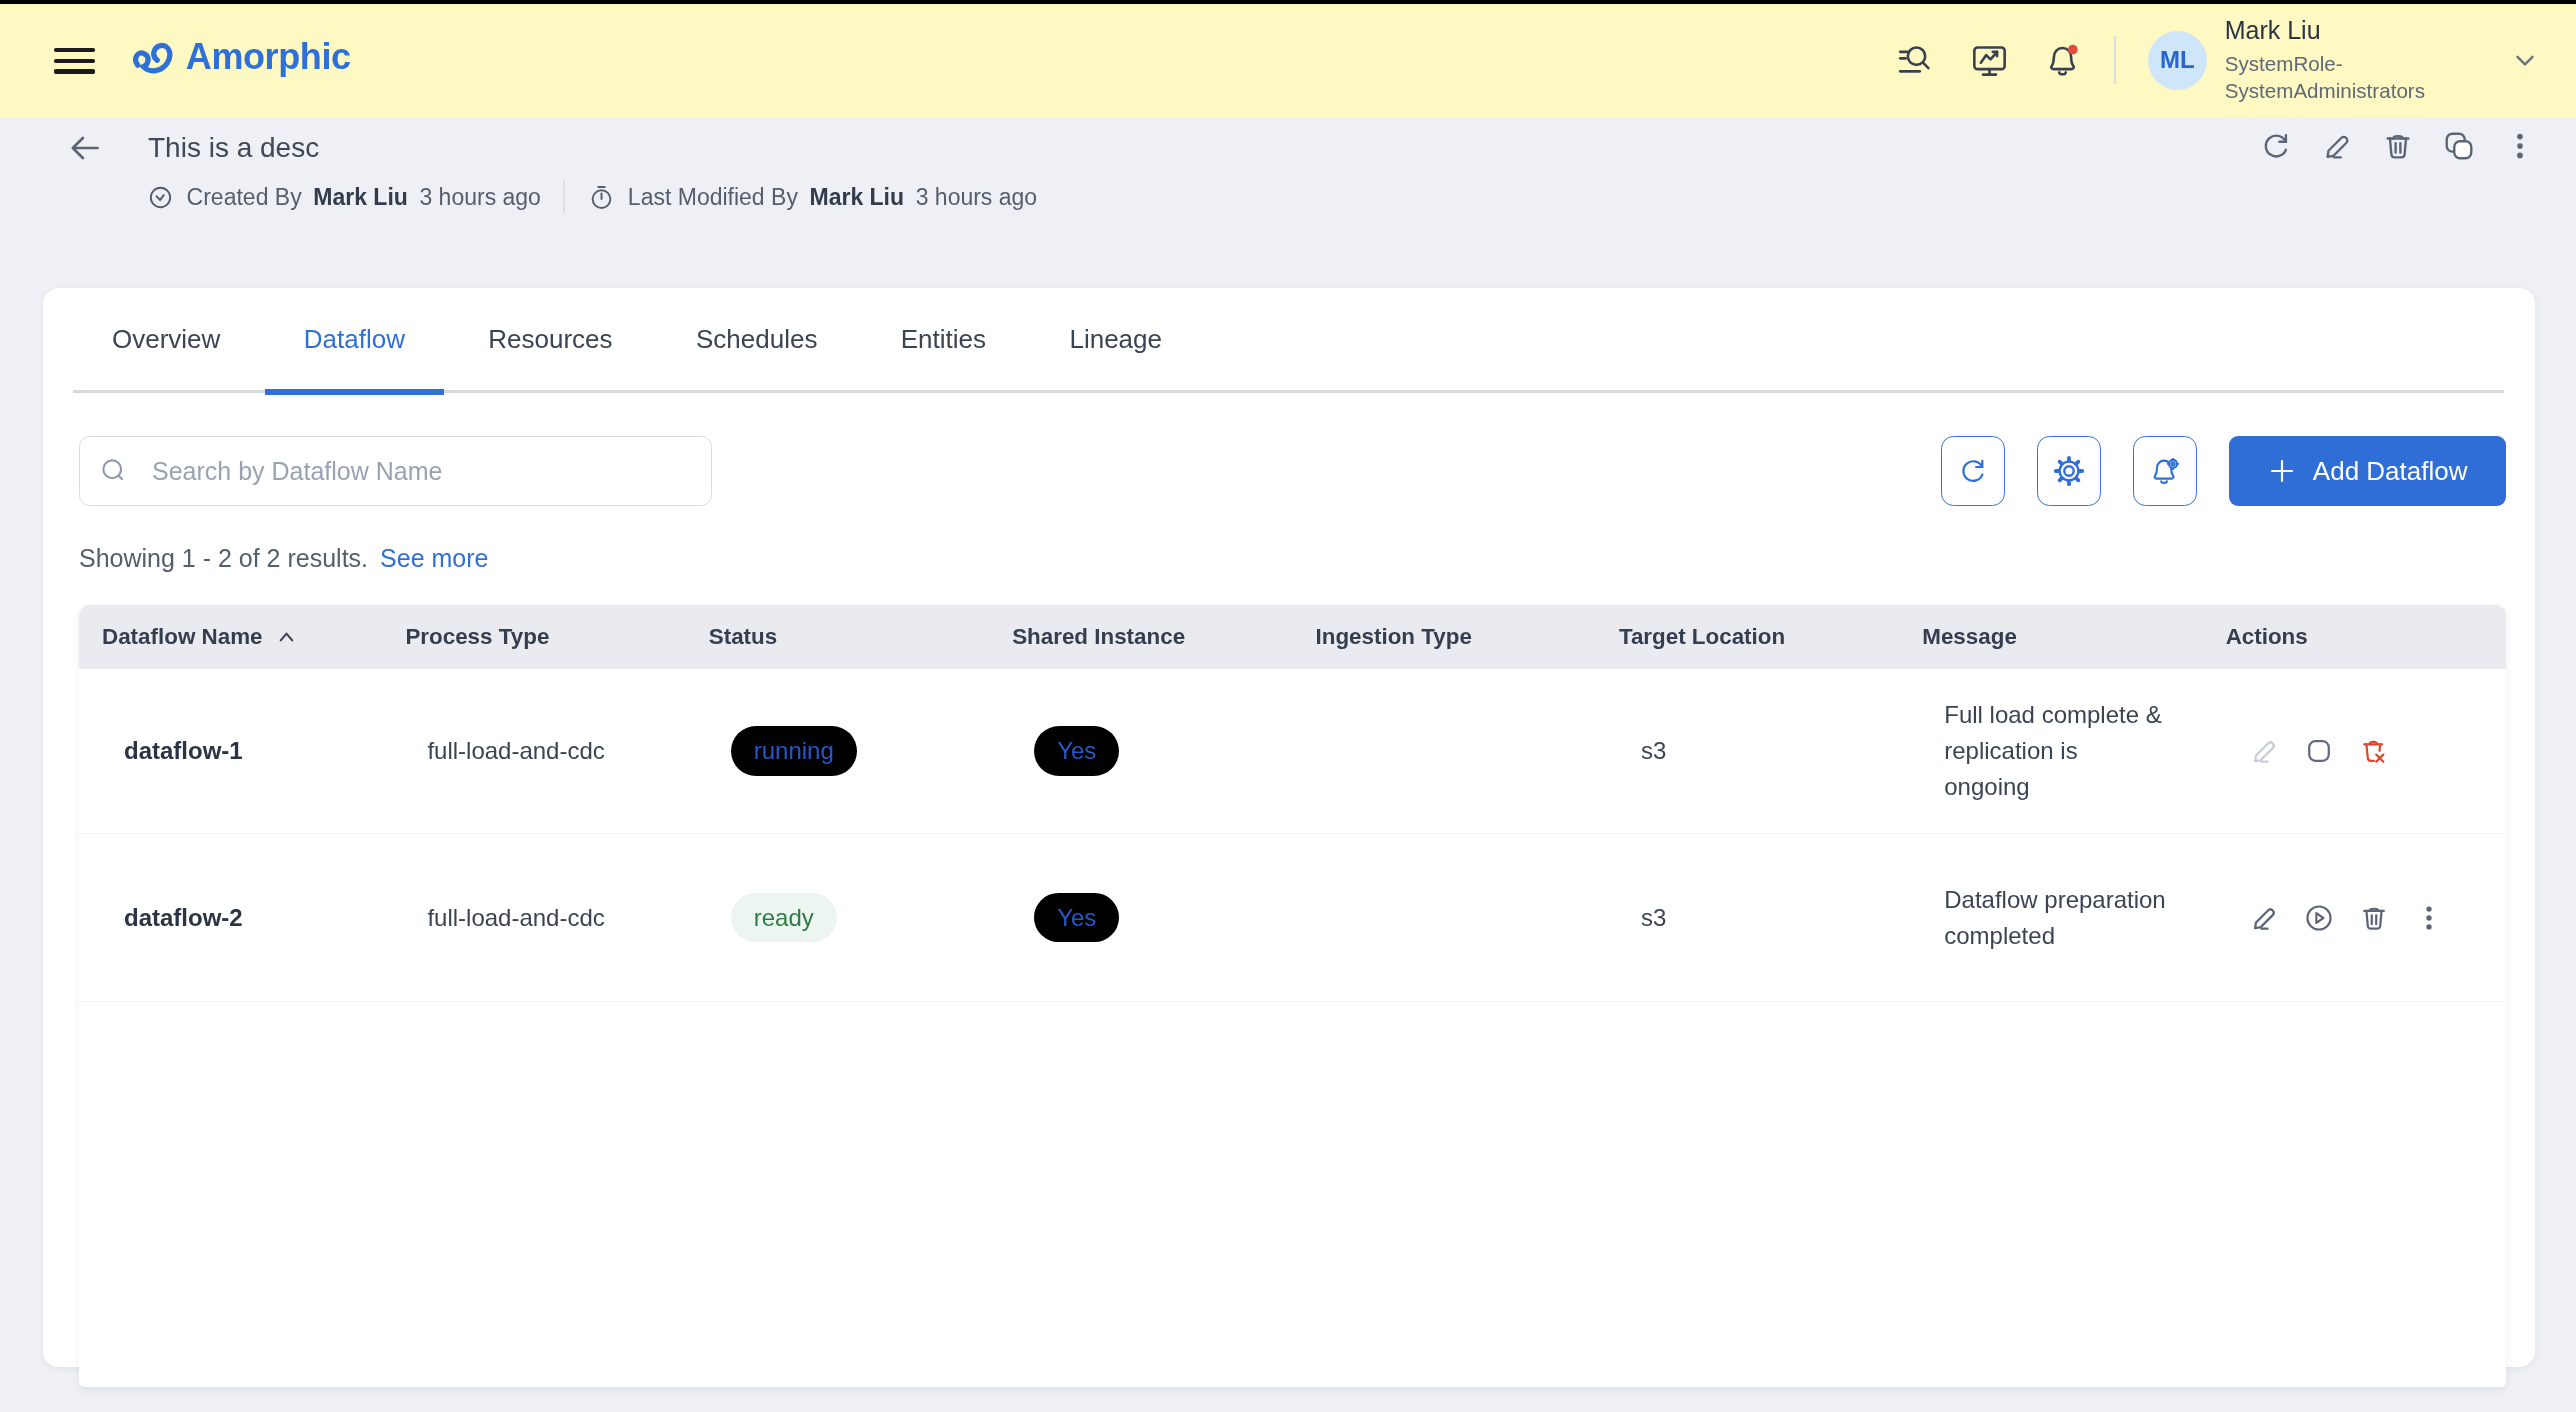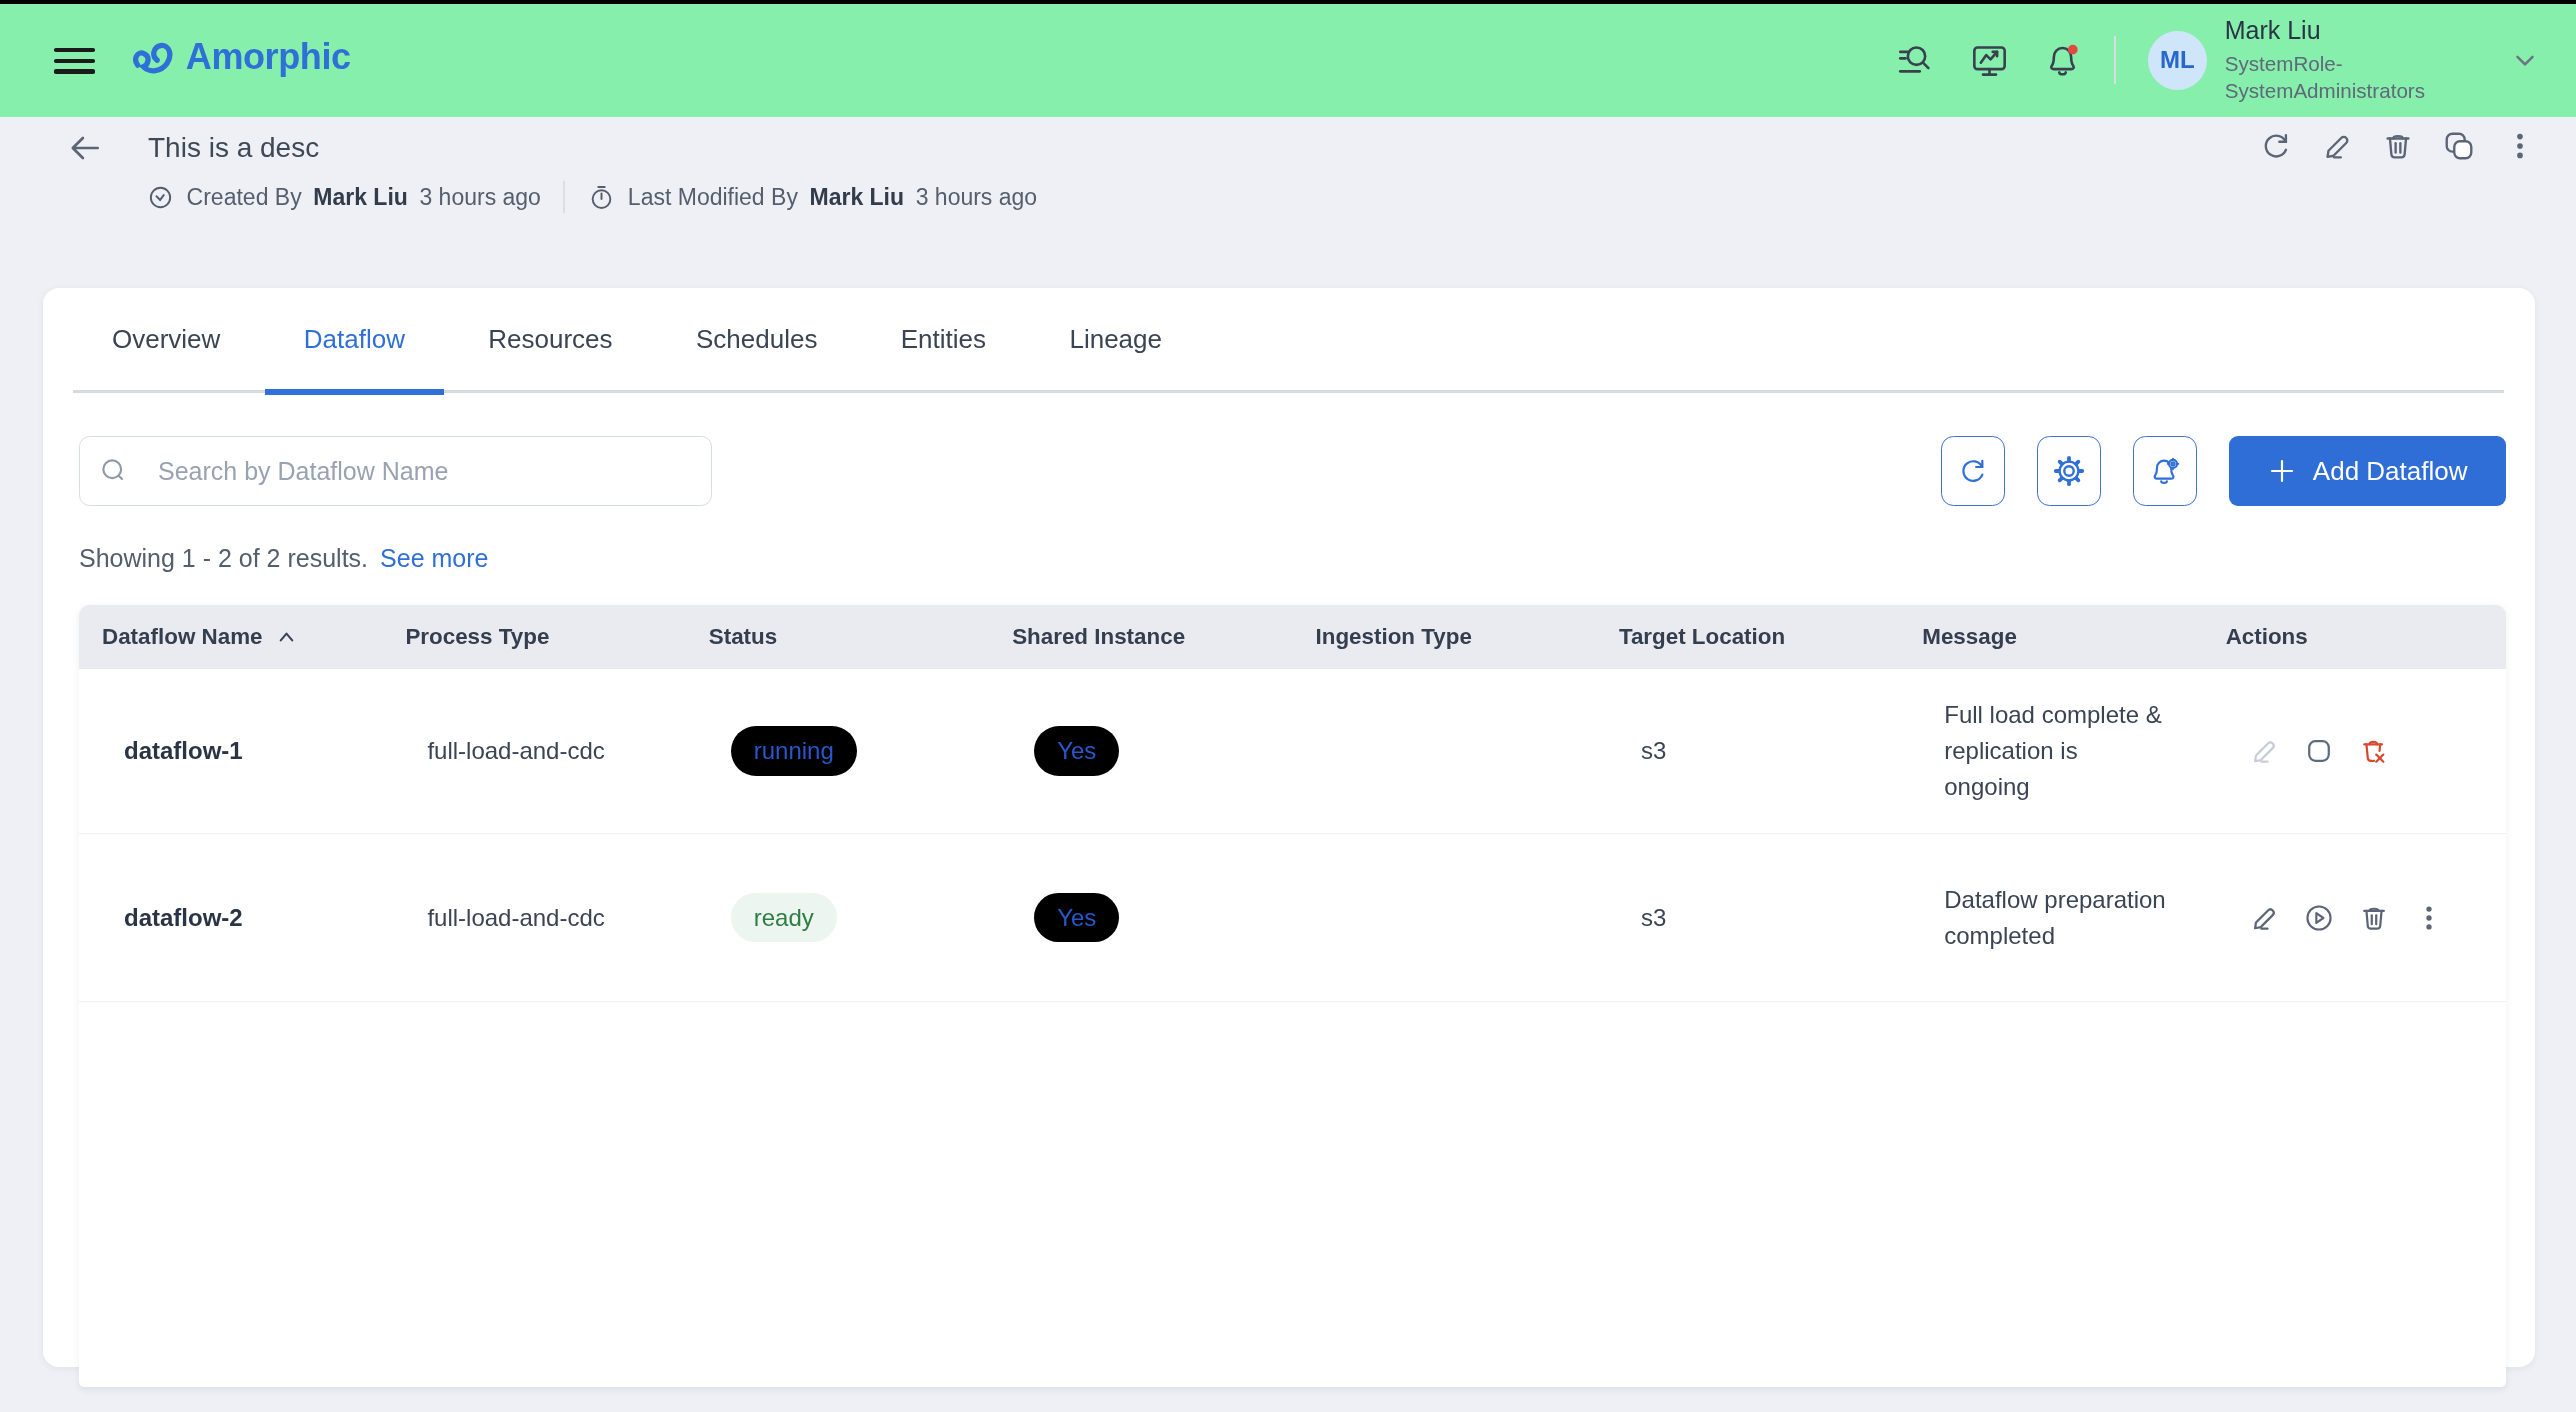--- a/index.html
+++ b/index.html
@@ -9,21 +9,21 @@
     background:#eef0f5;
     font-family:"Liberation Sans","DejaVu Sans",sans-serif;
     color:#3b4453;
   }
   svg { display:block; }
 
   
   .topstrip { position:absolute; left:0; top:0; width:100%; height:3.6px; background:#000; }
 
   
-  .appbar { position:absolute; left:0; top:3.6px; width:100%; height:113px; background:#86efac; }
+  .appbar { position:absolute; left:0; top:3.6px; width:100%; height:113px; background:#fef9c3; }
   .hamburger { position:absolute; left:54px; top:38px; width:43px; height:39px; cursor:pointer; }
   .hamburger span { display:block; width:41px; height:4.5px; background:#1b1b1d; border-radius:1.8px; margin:6.3px 0; }
   .brand { position:absolute; left:132px; top:27px; display:flex; align-items:center; }
   .brand-text { font-size:36px; font-weight:700; color:#2f6fd8; letter-spacing:-0.4px; margin-left:1.8px; }
 
   .appbar-right { position:absolute; right:36px; top:0; height:113px; display:flex; align-items:center; }
   .appbar-icon { color:#39414f; margin-left:34px; position:relative; cursor:pointer; }
   .appbar-divider { width:1.8px; height:48px; background:#d8dde4; margin:0 9px 0 32px; }
   .avatar { width:59px; height:59px; border-radius:50%; background:#cfe6fa; color:#2766cc;
             display:flex; align-items:center; justify-content:center; font-size:24px; font-weight:700; margin-left:23px; }
@@ -51,21 +51,21 @@
   .tabs { position:absolute; left:30px; right:31px; top:0; height:105px;
           border-bottom:3.6px solid #d5dae1; display:flex; gap:5.4px; }
   .tab { position:relative; padding:0 39px; font-size:26px; color:#3b4453;
          display:flex; align-items:center; cursor:pointer; white-space:nowrap; }
   .tab.active { color:#2f6fd8; }
   .tab.active::after { content:""; position:absolute; left:0; right:0; bottom:-4.5px; height:5.4px; background:#2f6fd8; }
 
   
   .toolbar { position:absolute; left:36px; right:29.5px; top:148px; height:70px; display:flex; align-items:center; }
   .search-box { width:633px; height:70px; border:1.8px solid #d7dce4; border-radius:10.7px;
-                display:flex; align-items:center; padding:0 18px; gap:26px; background:#fff; color:#8f99a8; }
+                display:flex; align-items:center; padding:0 18px; gap:20px; background:#fff; color:#8f99a8; }
   .search-box input { border:none; outline:none; font-size:25px; color:#3b4453; flex:1; background:transparent;
                       font-family:inherit; }
   .search-box input::placeholder { color:#98a2b1; }
   .toolbar-right { margin-left:auto; display:flex; gap:32px; align-items:center; }
   .icon-btn { width:64px; height:70px; border:1.8px solid #3a73d8; border-radius:12.5px; color:#2f6fd8;
               display:flex; align-items:center; justify-content:center; background:#fff; cursor:pointer; }
   .add-btn { height:70px; padding:0 38px; background:#2f6ed6; color:#fff; border:none; border-radius:9px;
              font-size:26px; font-family:inherit; display:flex; align-items:center; gap:16px; cursor:pointer; }
 
   

